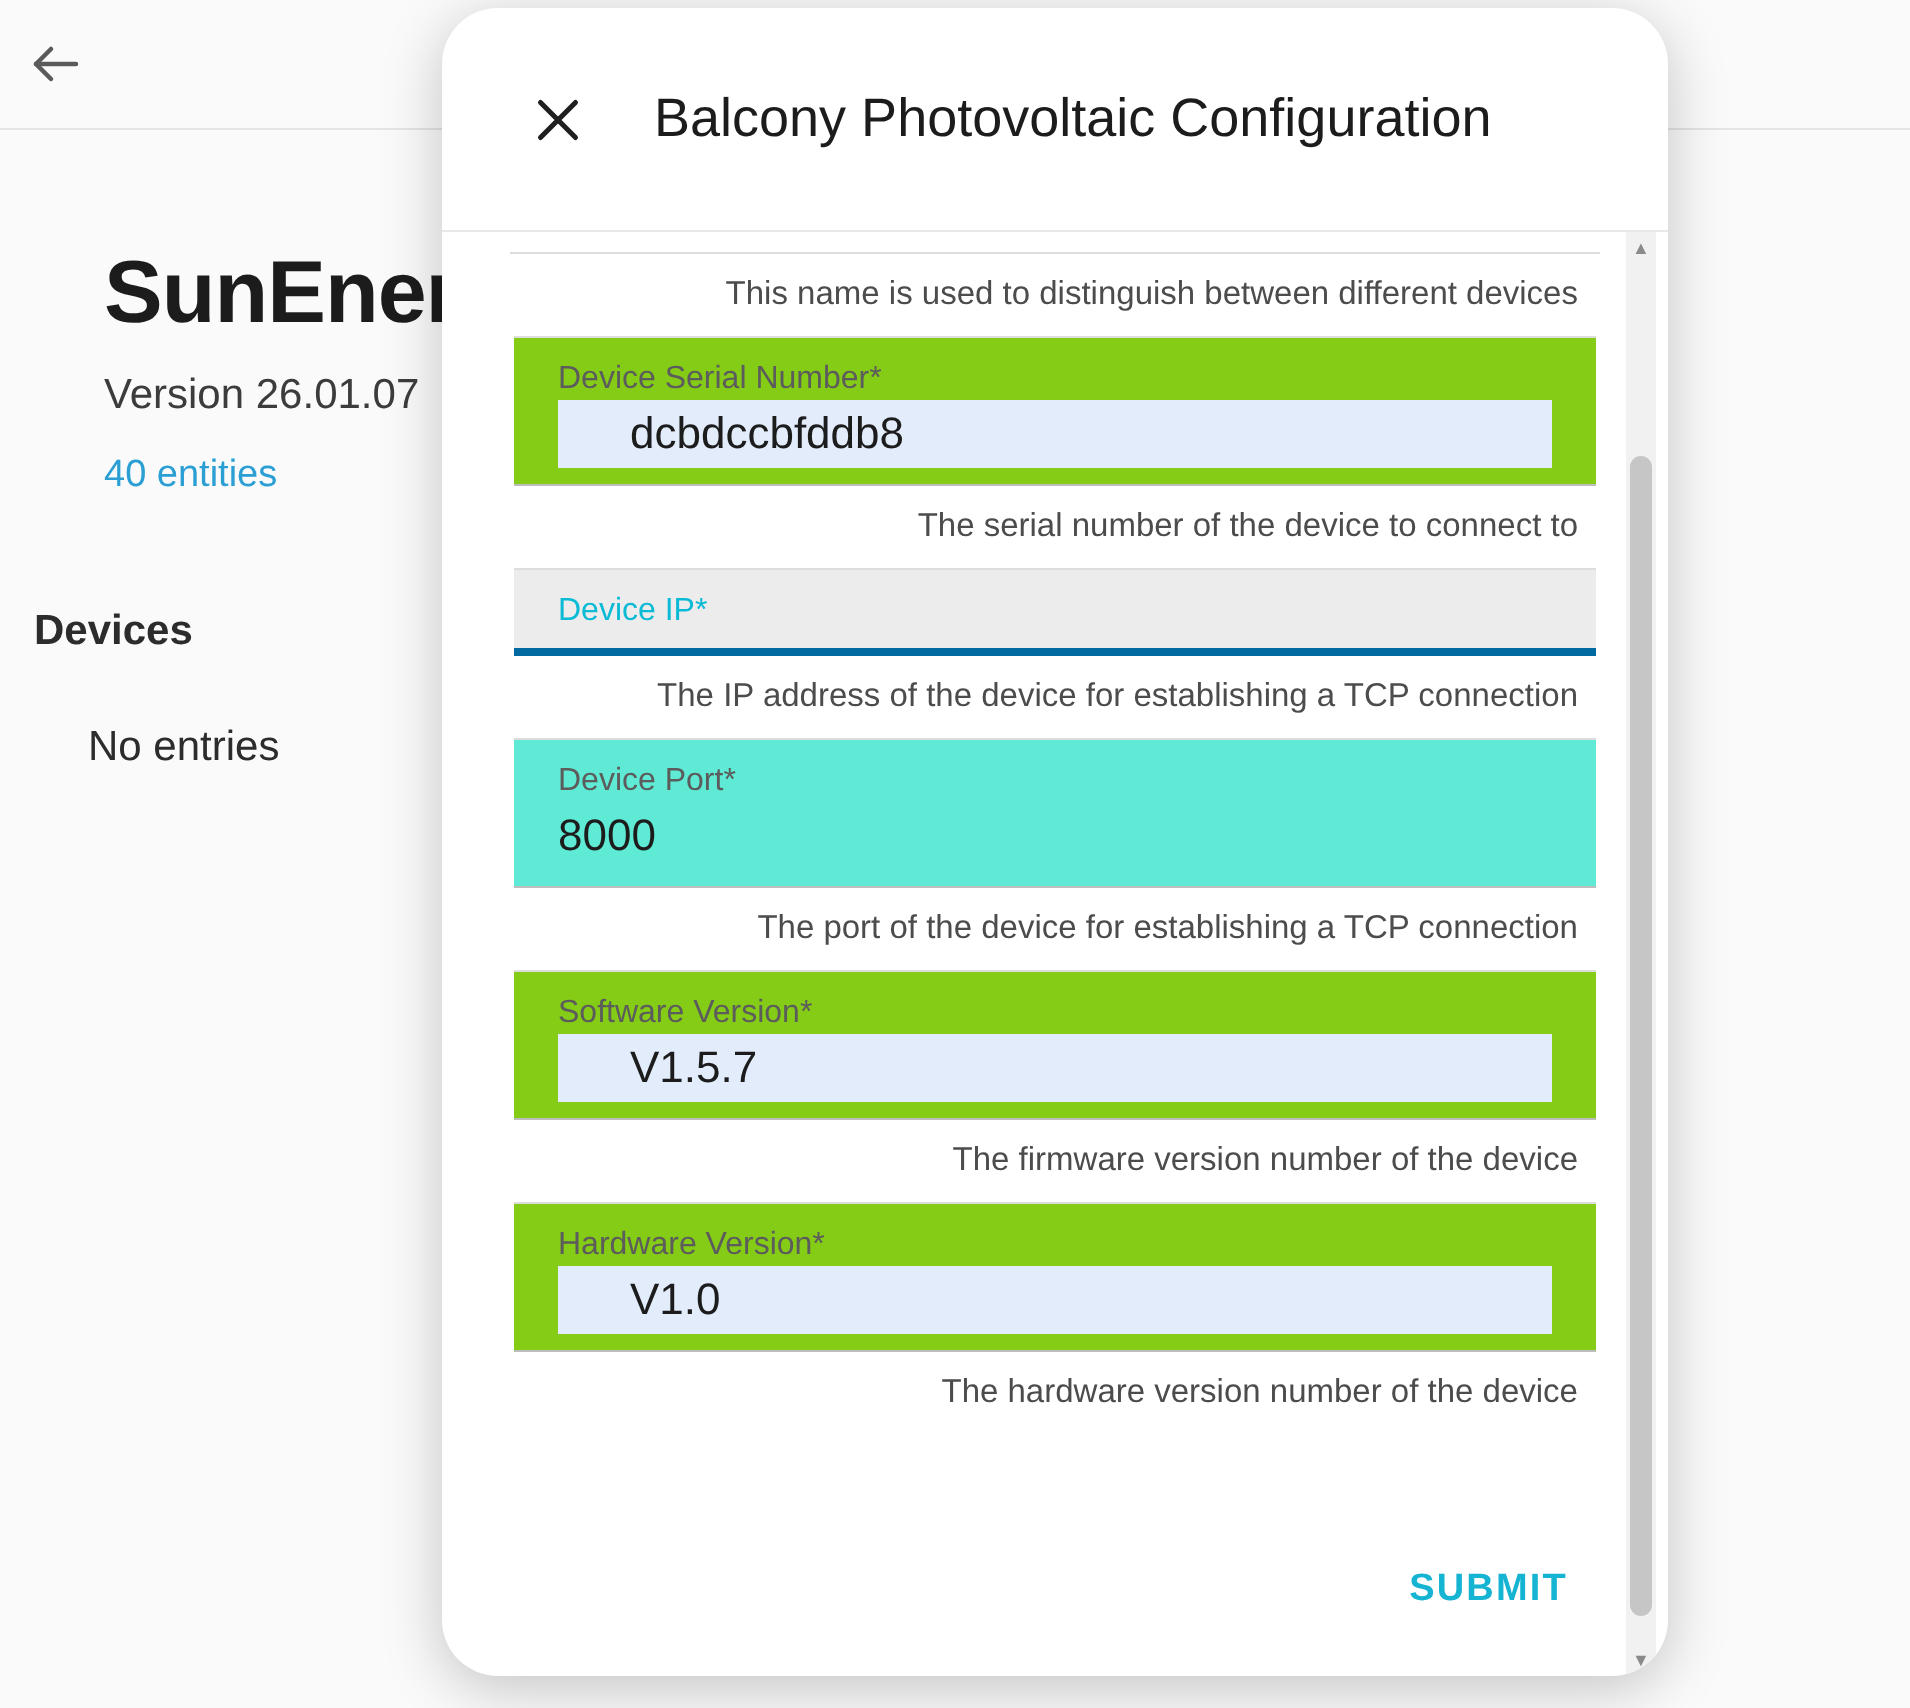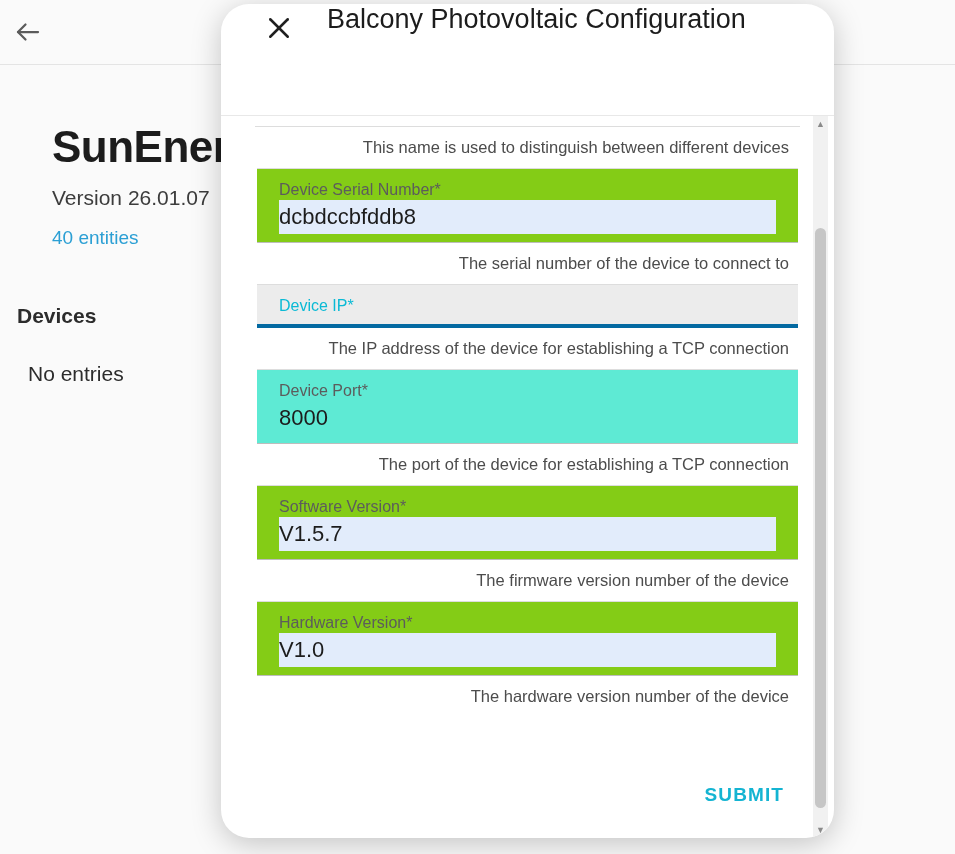--- a/index.html
+++ b/index.html
@@ -76,21 +76,21 @@
   #bg-devices-heading {
     position: absolute;
     left: 17px;
     top: 240px;
     font-size: 21px;
     font-weight: bold;
     color: #2c2c2c;
   }
   #bg-no-entries {
     position: absolute;
-    left: 28px;
+    left: 44px;
     top: 298px;
     font-size: 21px;
     color: #2c2c2c;
   }
 
   
   #dialog {
     position: absolute;
     left: 221px;
     top: 4px;
@@ -100,21 +100,21 @@
     border-radius: 28px;
     box-shadow: 0 6px 30px rgba(0,0,0,0.22);
     overflow: hidden;
     display: flex;
     flex-direction: column;
   }
   #dialog-header {
     height: 112px;
     min-height: 112px;
     display: flex;
-    align-items: flex-start;
+    align-items: center;
     border-bottom: 1px solid #e8e8e8;
     box-sizing: border-box;
     padding-left: 34px;
   }
   #close-btn {
     width: 48px;
     height: 48px;
     display: flex;
     align-items: center;
     justify-content: center;
@@ -180,20 +180,21 @@
     color: #1c1c1c;
     line-height: 34px;
     height: 34px;
     position: relative;
     display: inline-block;
   }
   
   .field.highlight .fvalue {
     background: #e2ecfb;
     padding-right: 2px;
+    padding-left: 36px;
   }
   .field.highlight {
     background: #84cc16;
   }
   .field.highlight .fvalue-wrap {
     display: block;
     background: #e2ecfb;
     width: 100%;
   }
   .field.plain .fvalue-wrap {

